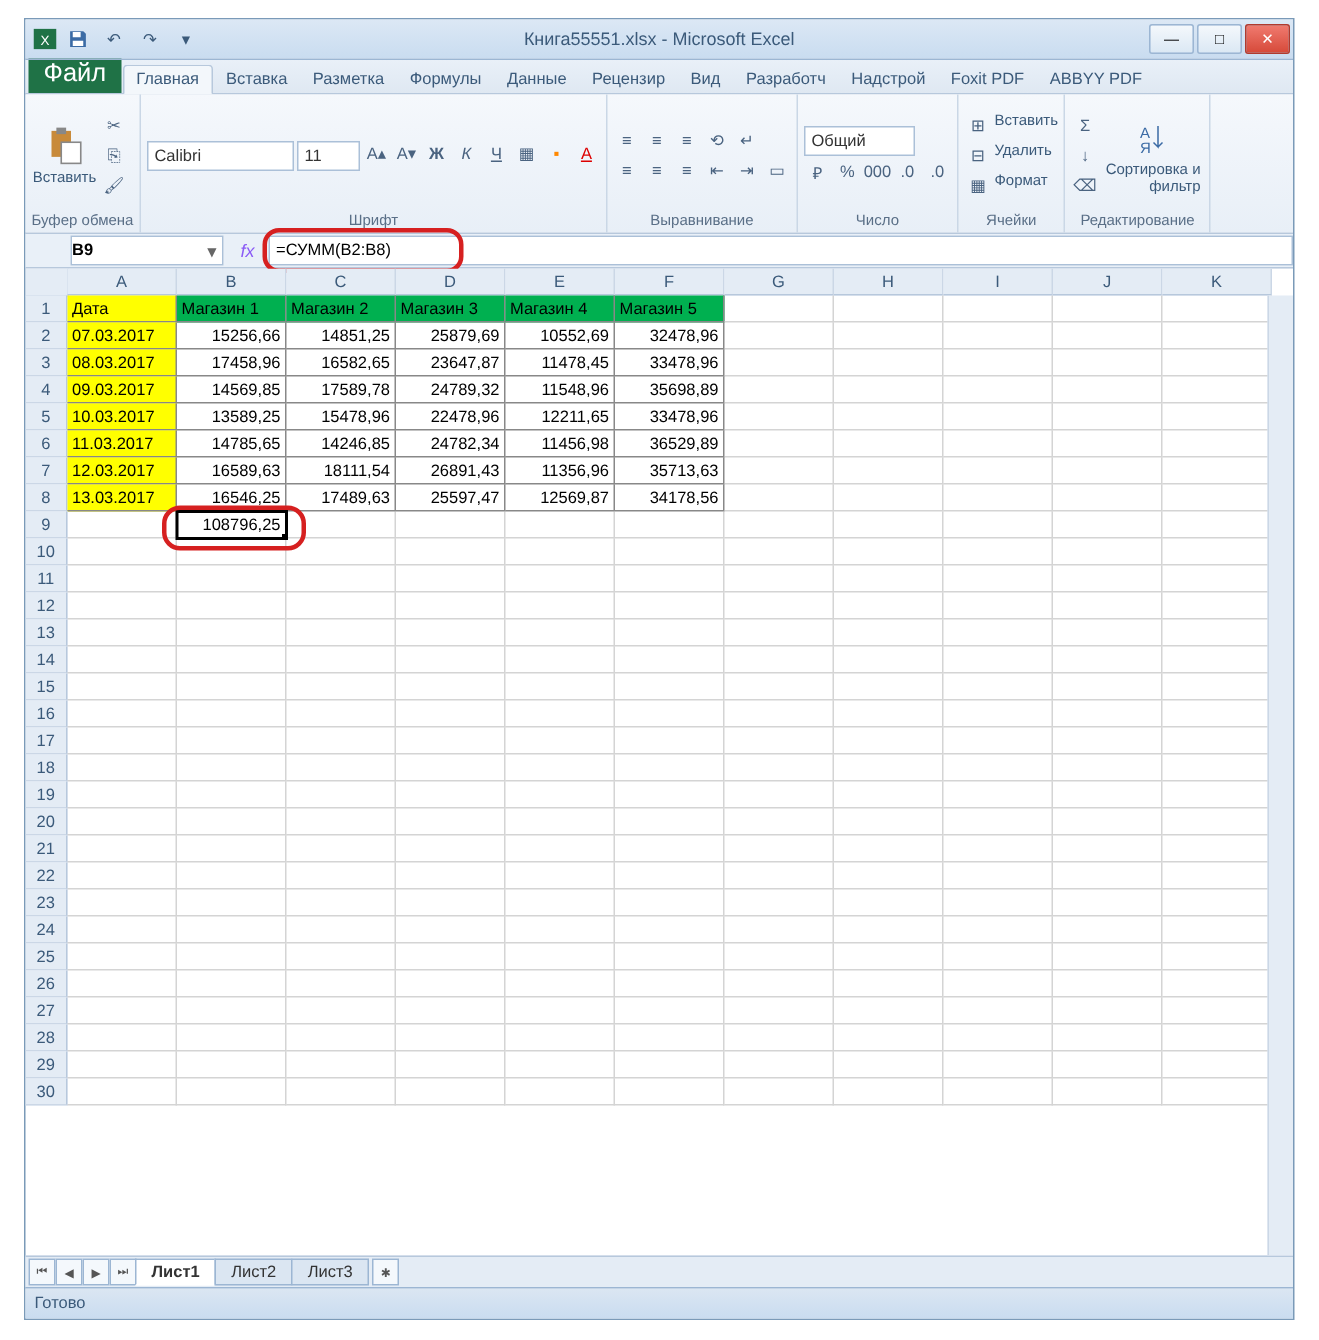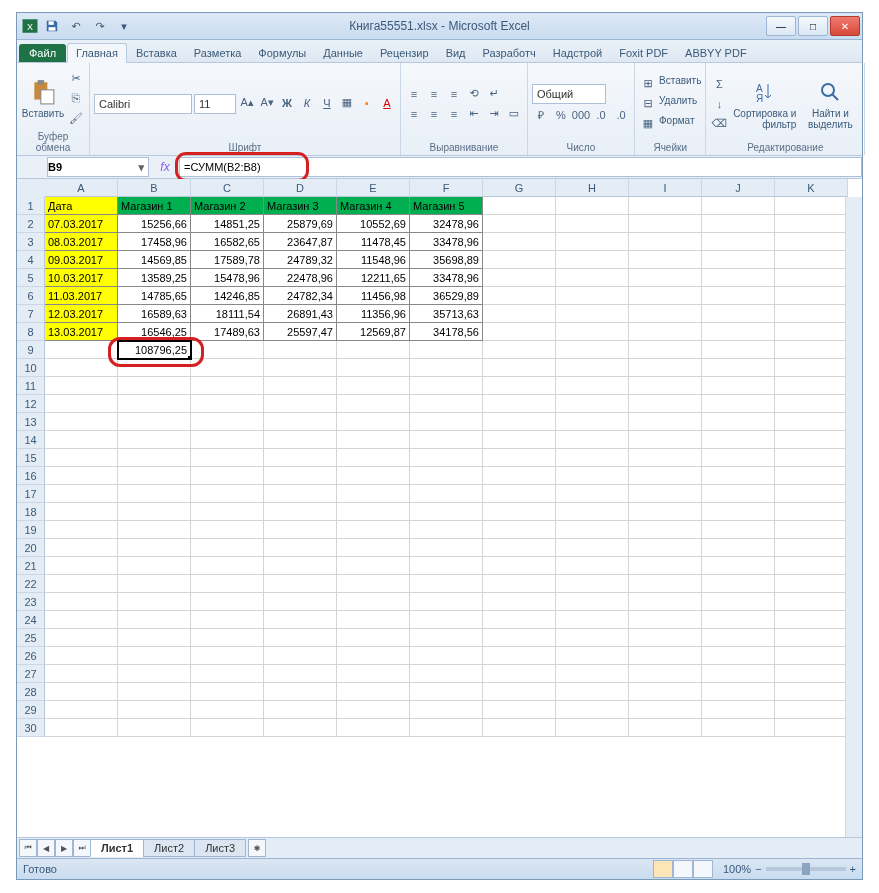--- a/index.html
+++ b/index.html
@@ -63,21 +63,21 @@
   padding-left: 2px;
   gap: 1px;
   border-bottom: 1px solid #b7c8dc;
 }
 .file-tab {
   background: #1f7246;
   color: #fff;
   padding: 3px 10px;
   border-top-left-radius: 3px;
   border-top-right-radius: 3px;
-  font-size: 11px;
+  font-size: 17px;
 }
 .rtab {
   padding: 3px 8px;
   color: #3b5a7a;
   font-size: 11px;
 }
 .rtab.active {
   background: #f3f7fb;
   border: 1px solid #b7c8dc;
   border-bottom: 1px solid #f3f7fb;
@@ -413,29 +413,20 @@
         <div class="big-btn" style="width:64px">
           <div class="ic">
               <svg width="24" height="24" viewBox="0 0 24 24">
                 <text x="4" y="12" font-size="10" fill="#3b6ba5">A</text>
                 <text x="4" y="22" font-size="10" fill="#3b6ba5">Я</text>
                 <path d="M16 4v14l-3-3m3 3l3-3" stroke="#3b6ba5" fill="none"></path>
               </svg>
             </div>
           <span style="text-align:right;line-height:1.1">Сортировка и фильтр</span>
         </div>
-        <div class="big-btn" style="width:56px">
-          <div class="ic">
-              <svg width="24" height="24" viewBox="0 0 24 24">
-                <circle cx="10" cy="10" r="6" fill="none" stroke="#3b6ba5" stroke-width="2"></circle>
-                <line x1="14" y1="14" x2="20" y2="20" stroke="#3b6ba5" stroke-width="2"></line>
-              </svg>
-            </div>
-          <span style="text-align:center;line-height:1.1">Найти и выделить</span>
-        </div>
       </div>
       <div class="rgroup-label">Редактирование</div>
     </div>
   </div>
 
   <div class="fbar">
     <div class="namebox">
       <span>B9</span>
       <span class="dd">▾</span>
     </div>
@@ -836,27 +827,14 @@
     </div>
     <div class="stab active">Лист1</div>
     <div class="stab">Лист2</div>
     <div class="stab">Лист3</div>
     <div class="snbtn" style="margin-left:2px">✱</div>
     <div style="flex:1" class="hscroll"></div>
   </div>
 
   <div class="status">
     <span>Готово</span>
-    <div class="zoom">
-      <div class="viewbtns">
-        <div class="vbtn active"></div>
-        <div class="vbtn"></div>
-        <div class="vbtn"></div>
-      </div>
-      <span>100%</span>
-      <span>−</span>
-      <div class="zslider">
-          <div class="zthumb"></div>
-        </div>
-      <span>+</span>
-    </div>
   </div>
 </div>
 
 </body></html>

